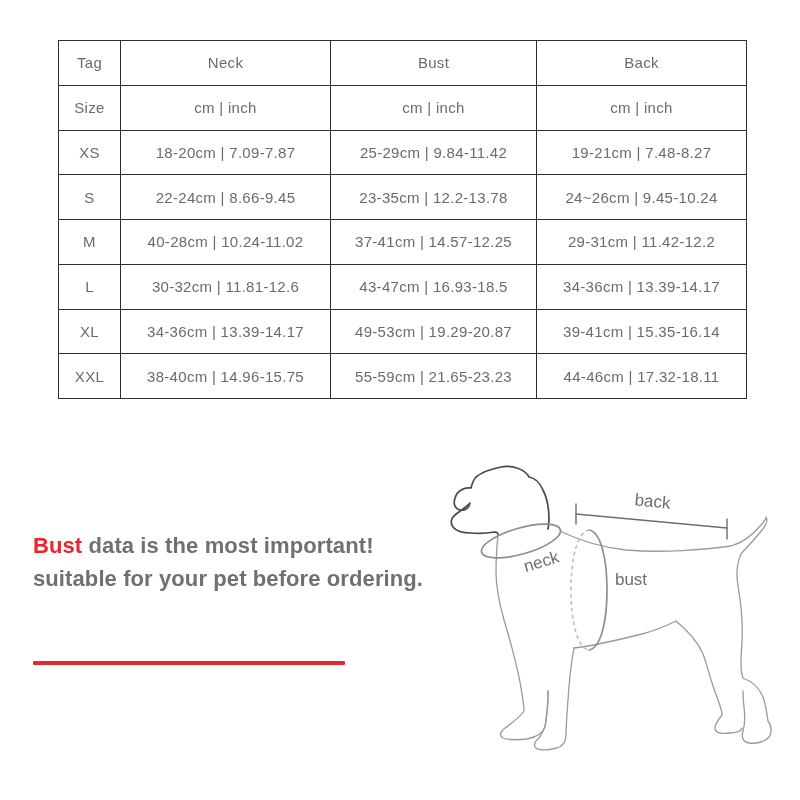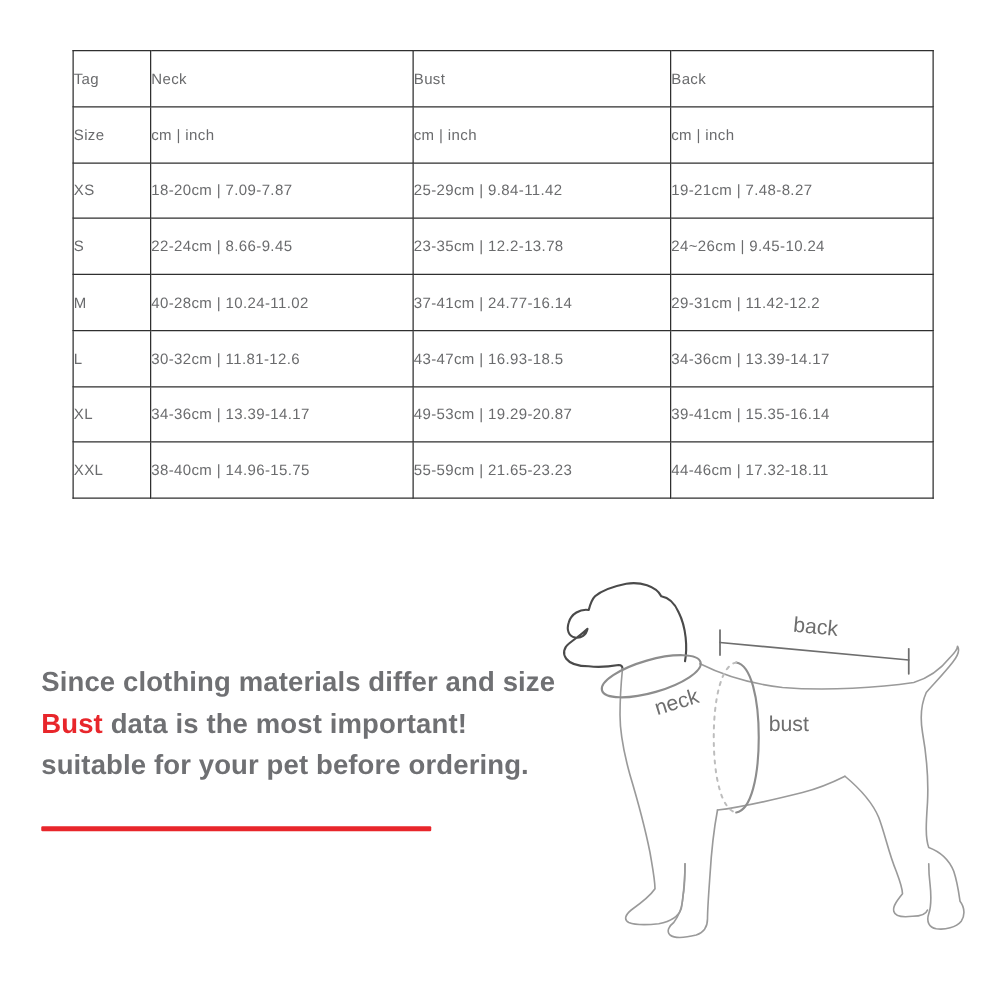--- a/index.html
+++ b/index.html
@@ -8,22 +8,22 @@
     font-family:"Liberation Sans", sans-serif; overflow:hidden;
   }
 
   
   table.size-table {
     position:absolute; left:58px; top:40px; width:688px; height:359px;
     border-collapse:collapse; table-layout:fixed;
   }
   table.size-table td {
     border:1px solid #2f2f2f;
-    vertical-align:middle;
-    font-size:12px; color:#6a6b6d; letter-spacing:0.3px;
+    text-align:center; vertical-align:middle;
+    font-size:15px; color:#6a6b6d; letter-spacing:0.3px;
     padding:0; height:39.9px;
   }
 
   
   .note { position:absolute; left:33px; top:529px; width:420px; }
   .note-line {
     font-size:22px; line-height:33px; font-weight:bold;
     color:#6f7073; letter-spacing:0.1px; white-space:nowrap;
   }
   .note-line .hl { color:#e8262b; }
@@ -75,21 +75,21 @@
       </tr>
       <tr>
         <td>S</td>
         <td>22-24cm | 8.66-9.45</td>
         <td>23-35cm | 12.2-13.78</td>
         <td>24~26cm | 9.45-10.24</td>
       </tr>
       <tr>
         <td>M</td>
         <td>40-28cm | 10.24-11.02</td>
-        <td>37-41cm | 24.77-16.14</td>
+        <td>37-41cm | 14.57-12.25</td>
         <td>29-31cm | 11.42-12.2</td>
       </tr>
       <tr>
         <td>L</td>
         <td>30-32cm | 11.81-12.6</td>
         <td>43-47cm | 16.93-18.5</td>
         <td>34-36cm | 13.39-14.17</td>
       </tr>
       <tr>
         <td>XL</td>
@@ -100,21 +100,20 @@
       <tr>
         <td>XXL</td>
         <td>38-40cm | 14.96-15.75</td>
         <td>55-59cm | 21.65-23.23</td>
         <td>44-46cm | 17.32-18.11</td>
       </tr>
     </tbody>
   </table>
 
   <div class="note">
-    <div class="note-line">Since clothing materials differ and size</div>
     <div class="note-line"><span class="hl">Bust</span><span> data is the most important!</span></div>
     <div class="note-line">suitable for your pet before ordering.</div>
     <div class="underline-rule"></div>
   </div>
 
   <svg class="dog-svg" width="380" height="360" viewBox="0 0 380 360" xmlns="http://www.w3.org/2000/svg">
 
     <path class="head" d="
       M 148 89
       C 150 78 149 62 143 50

